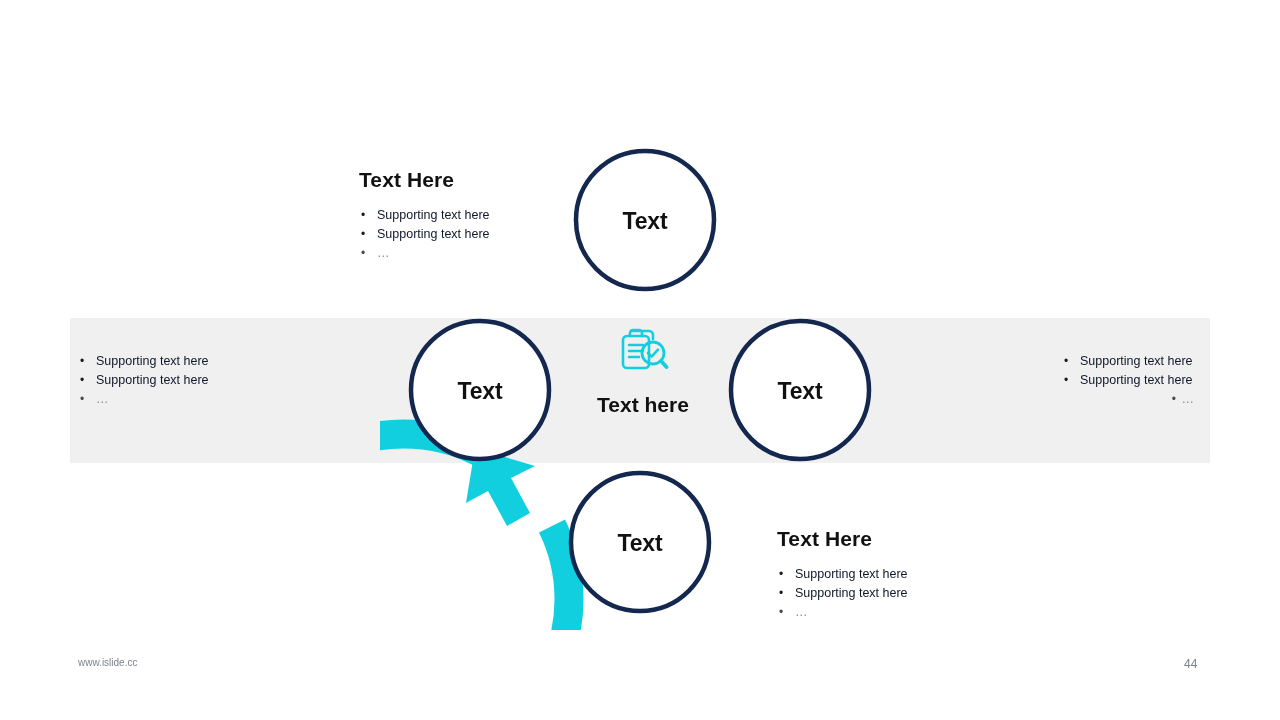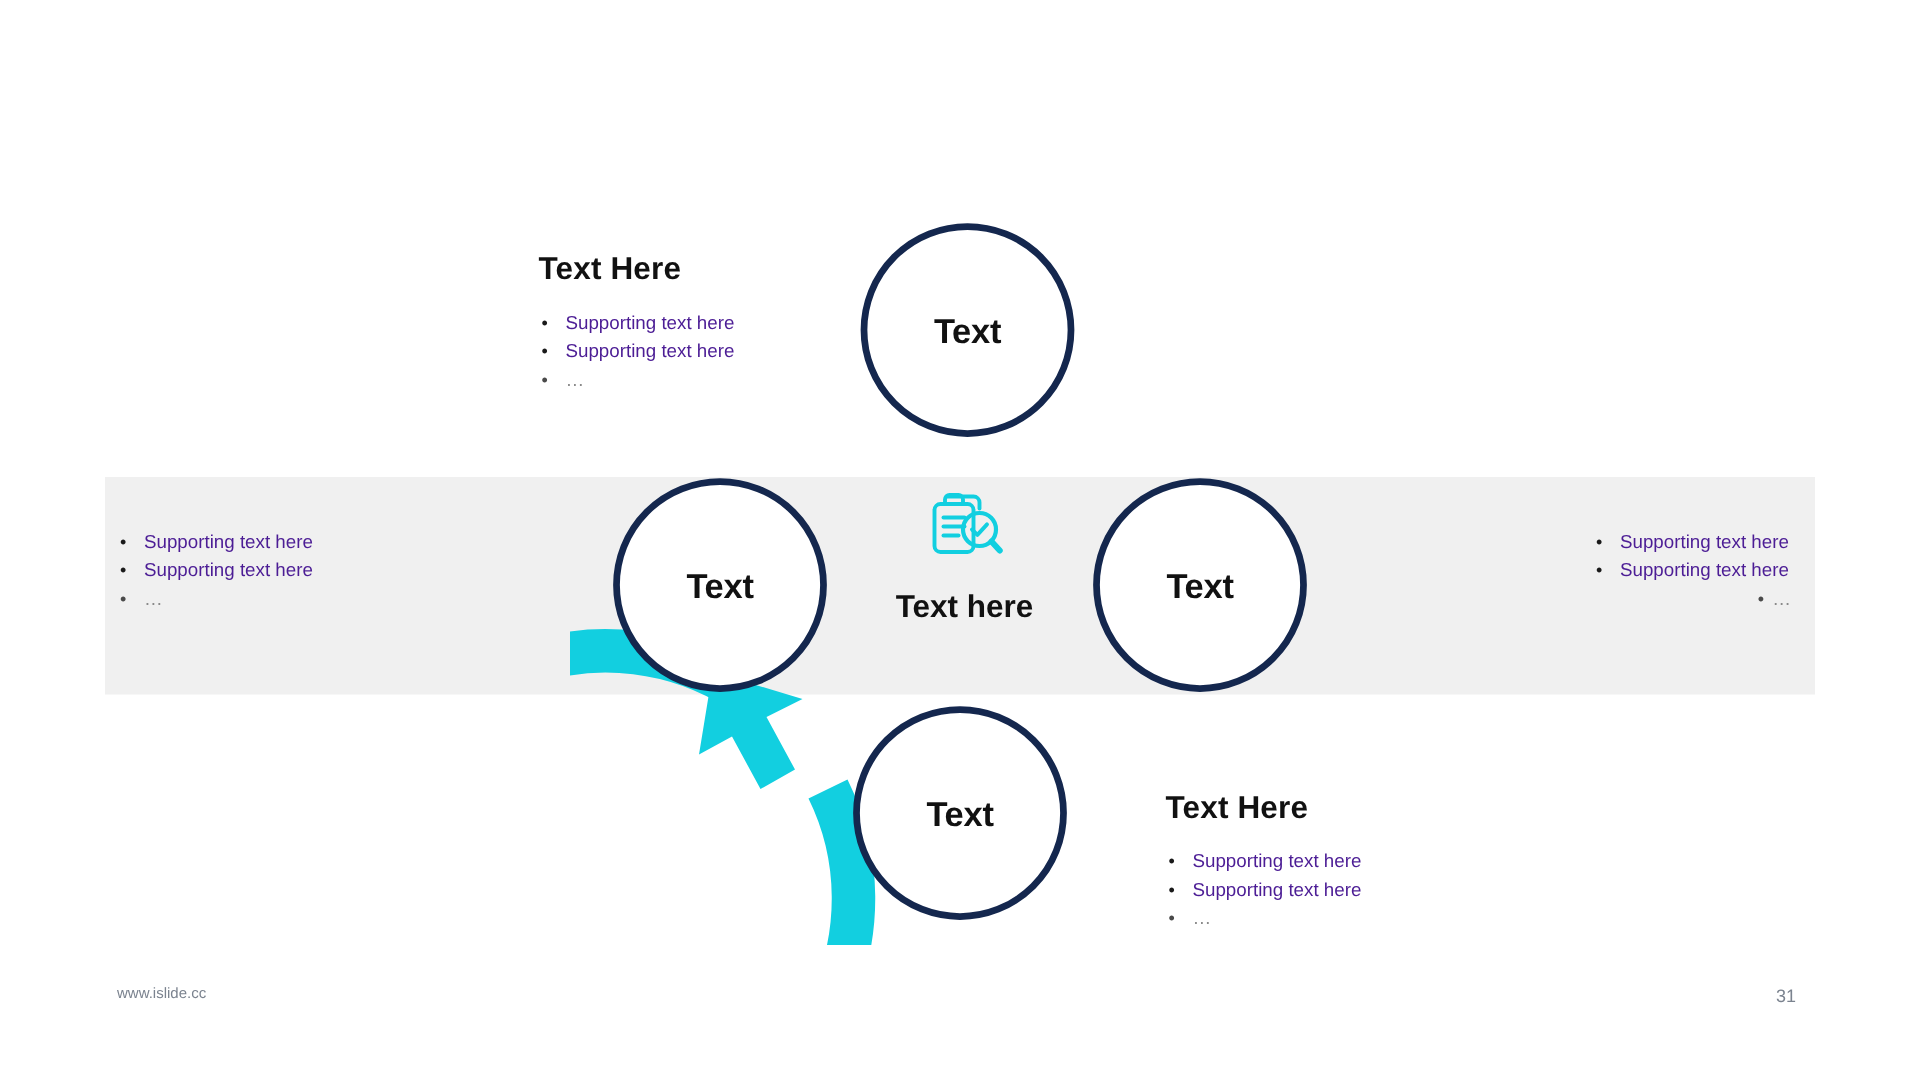--- a/index.html
+++ b/index.html
@@ -56,21 +56,21 @@
   
   .txtblock{position:absolute;}
   .txtblock h3{
     margin:0 0 14px 0;
     font-size:21px;font-weight:bold;color:#111111;
     letter-spacing:0.1px;
   }
   .bullets{list-style:none;margin:0;padding:0;}
   .bullets li{
     position:relative;
-    font-size:12.5px;color:#4c1d95;
+    font-size:12.5px;color:#0f172a;
     line-height:19px;
     padding-left:18px;
     white-space:nowrap;
   }
   .bullets li::before{
     content:"\2022";
     position:absolute;left:2px;top:0;
     color:#1a1a1a;font-size:12px;
   }
   .bullets li.dim{color:#8a8a8a;}
@@ -179,15 +179,15 @@
   <div class="txtblock block-br">
     <h3>Text Here</h3>
     <ul class="bullets">
       <li>Supporting  text here</li>
       <li>Supporting  text here</li>
       <li class="dim">…</li>
     </ul>
   </div>
 
   <div class="footer-url">www.islide.cc</div>
-  <div class="footer-page">31</div>
+  <div class="footer-page">44</div>
 
 </div>
 
 </body></html>

